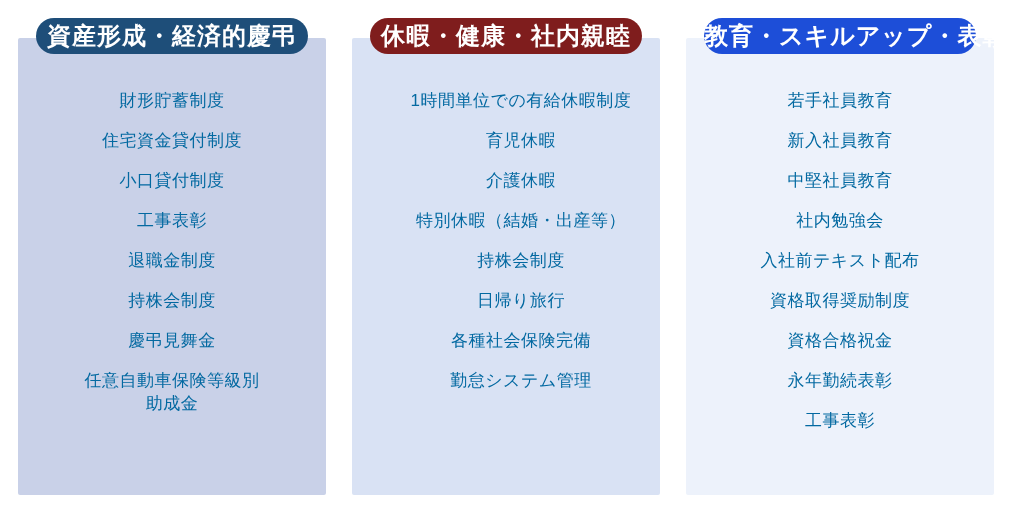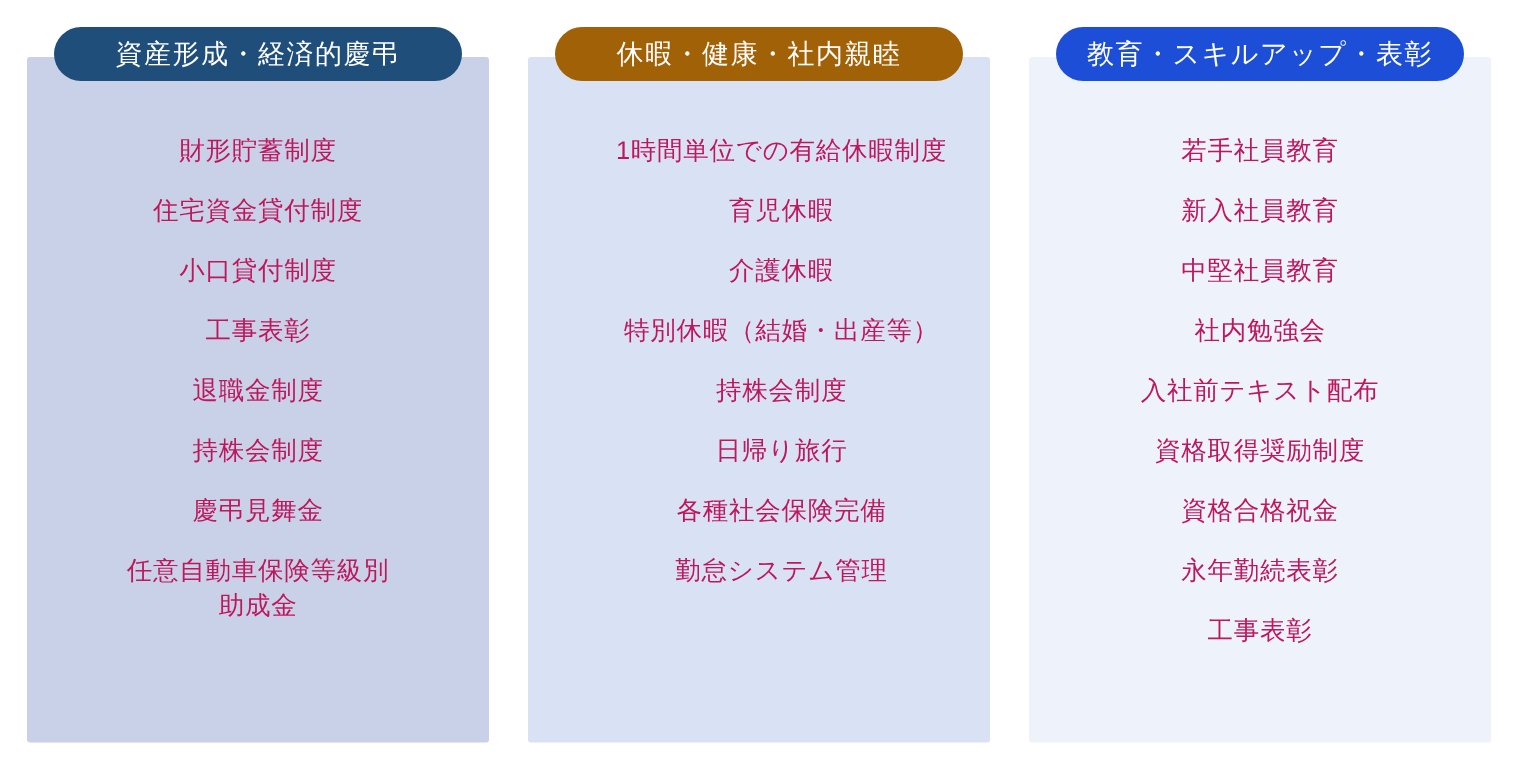--- a/index.html
+++ b/index.html
@@ -34,35 +34,35 @@
     position: absolute;
     top: -20px;
     left: 50%;
     transform: translateX(-50%);
     width: 272px;
     height: 36px;
     line-height: 36px;
     border-radius: 18px;
     text-align: center;
     color: #ffffff;
-    font-weight: normal;
-    font-size: 18px;
+    font-weight: bold;
+    font-size: 24px;
     letter-spacing: 1px;
     white-space: nowrap;
     z-index: 2;
   }
   .items {
     display: flex;
     flex-direction: column;
     align-items: center;
   }
   .item {
     font-size: 17px;
     line-height: 23px;
-    color: #be185d;
+    color: #0369a1;
     text-align: center;
     margin-bottom: 17px;
     white-space: pre-line;
     letter-spacing: 0.5px;
   }
 </style>
 </head>
 <body>
 
 <div class="board">
@@ -76,21 +76,21 @@
         <div class="item">工事表彰</div>
         <div class="item">退職金制度</div>
         <div class="item">持株会制度</div>
         <div class="item">慶弔見舞金</div>
         <div class="item">任意自動車保険等級別
 助成金</div>
       </div>
   </div>
 
   <div class="column">
-    <div class="pill" style="background: #a16207;">休暇・健康・社内親睦</div>
+    <div class="pill" style="background: #7f1d1d;">休暇・健康・社内親睦</div>
     <div class="panel items" style="background: rgb(217, 226, 244); padding-left: 40px;">
         <div class="item">1時間単位での有給休暇制度</div>
         <div class="item">育児休暇</div>
         <div class="item">介護休暇</div>
         <div class="item">特別休暇（結婚・出産等）</div>
         <div class="item">持株会制度</div>
         <div class="item">日帰り旅行</div>
         <div class="item">各種社会保険完備</div>
         <div class="item">勤怠システム管理</div>
       </div>

